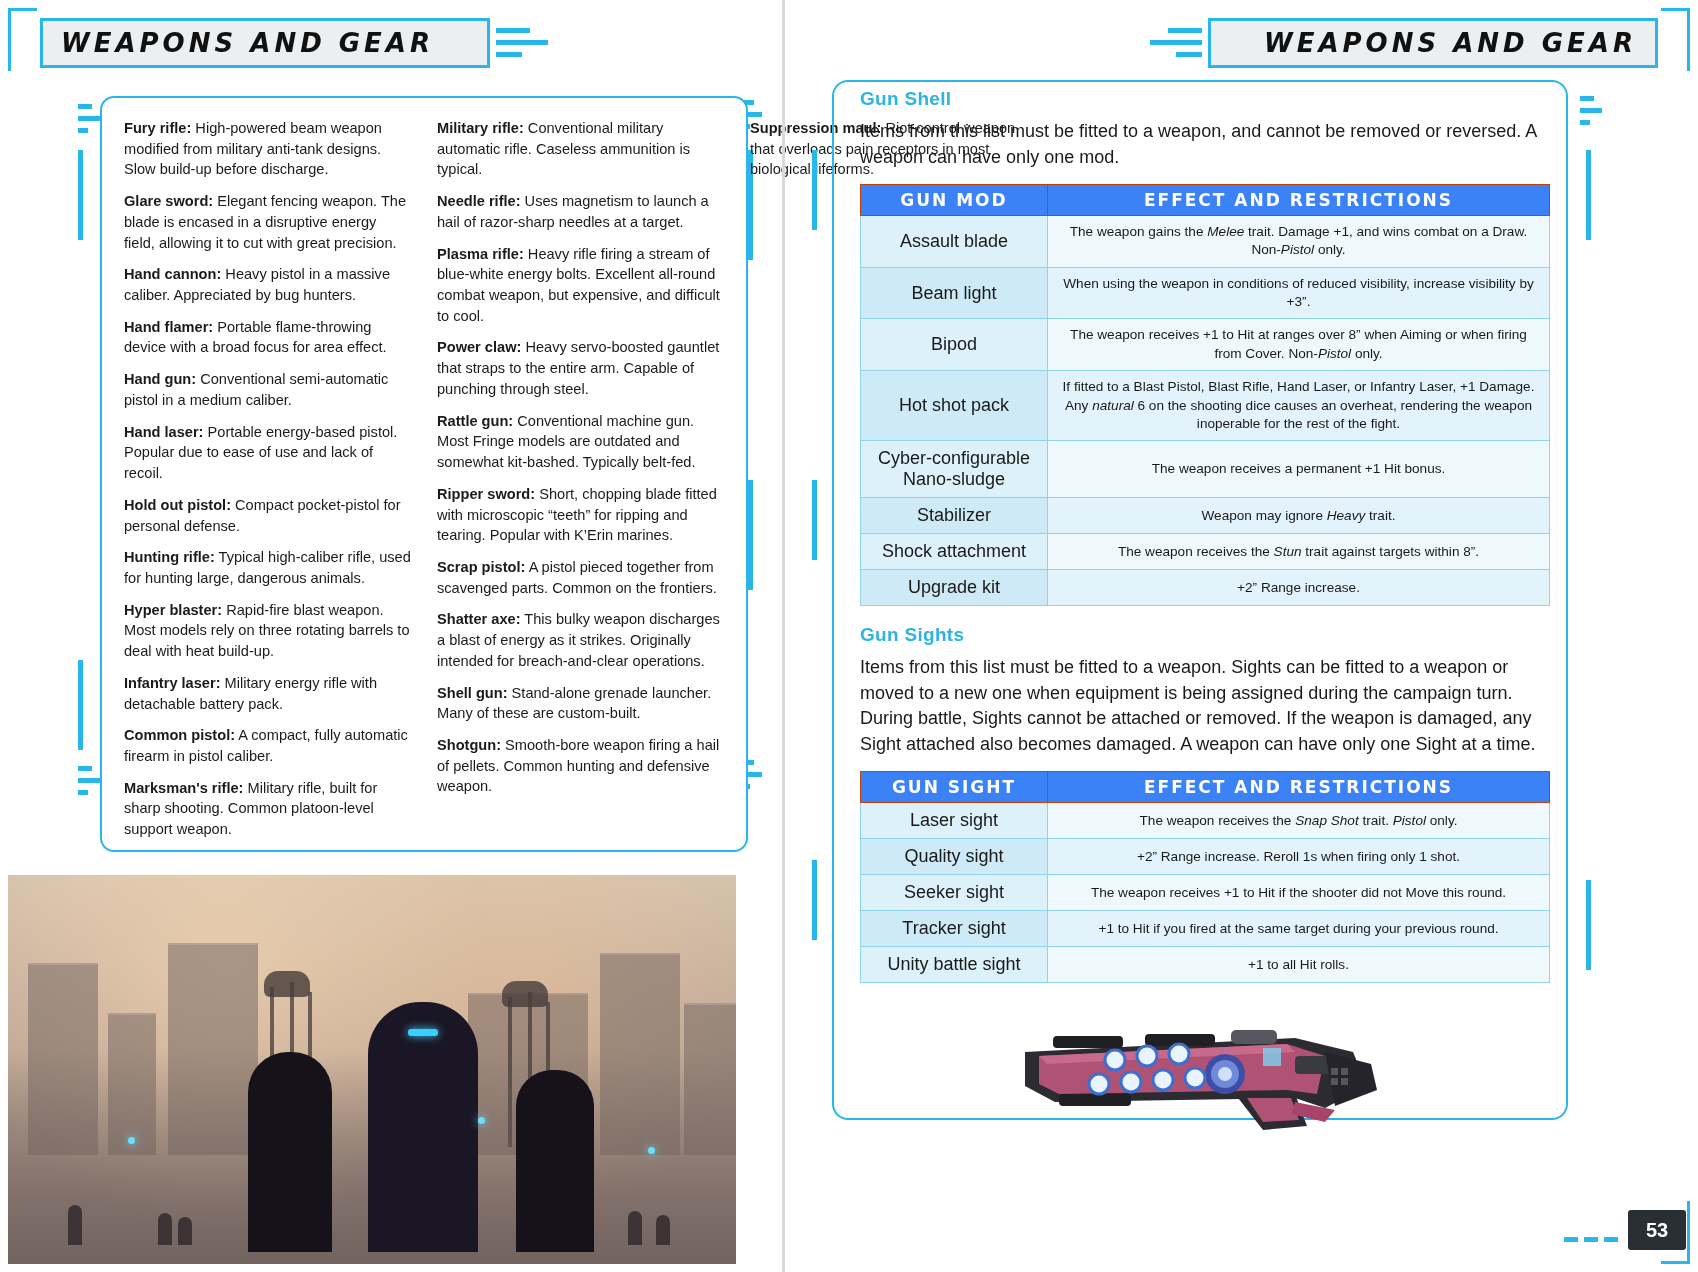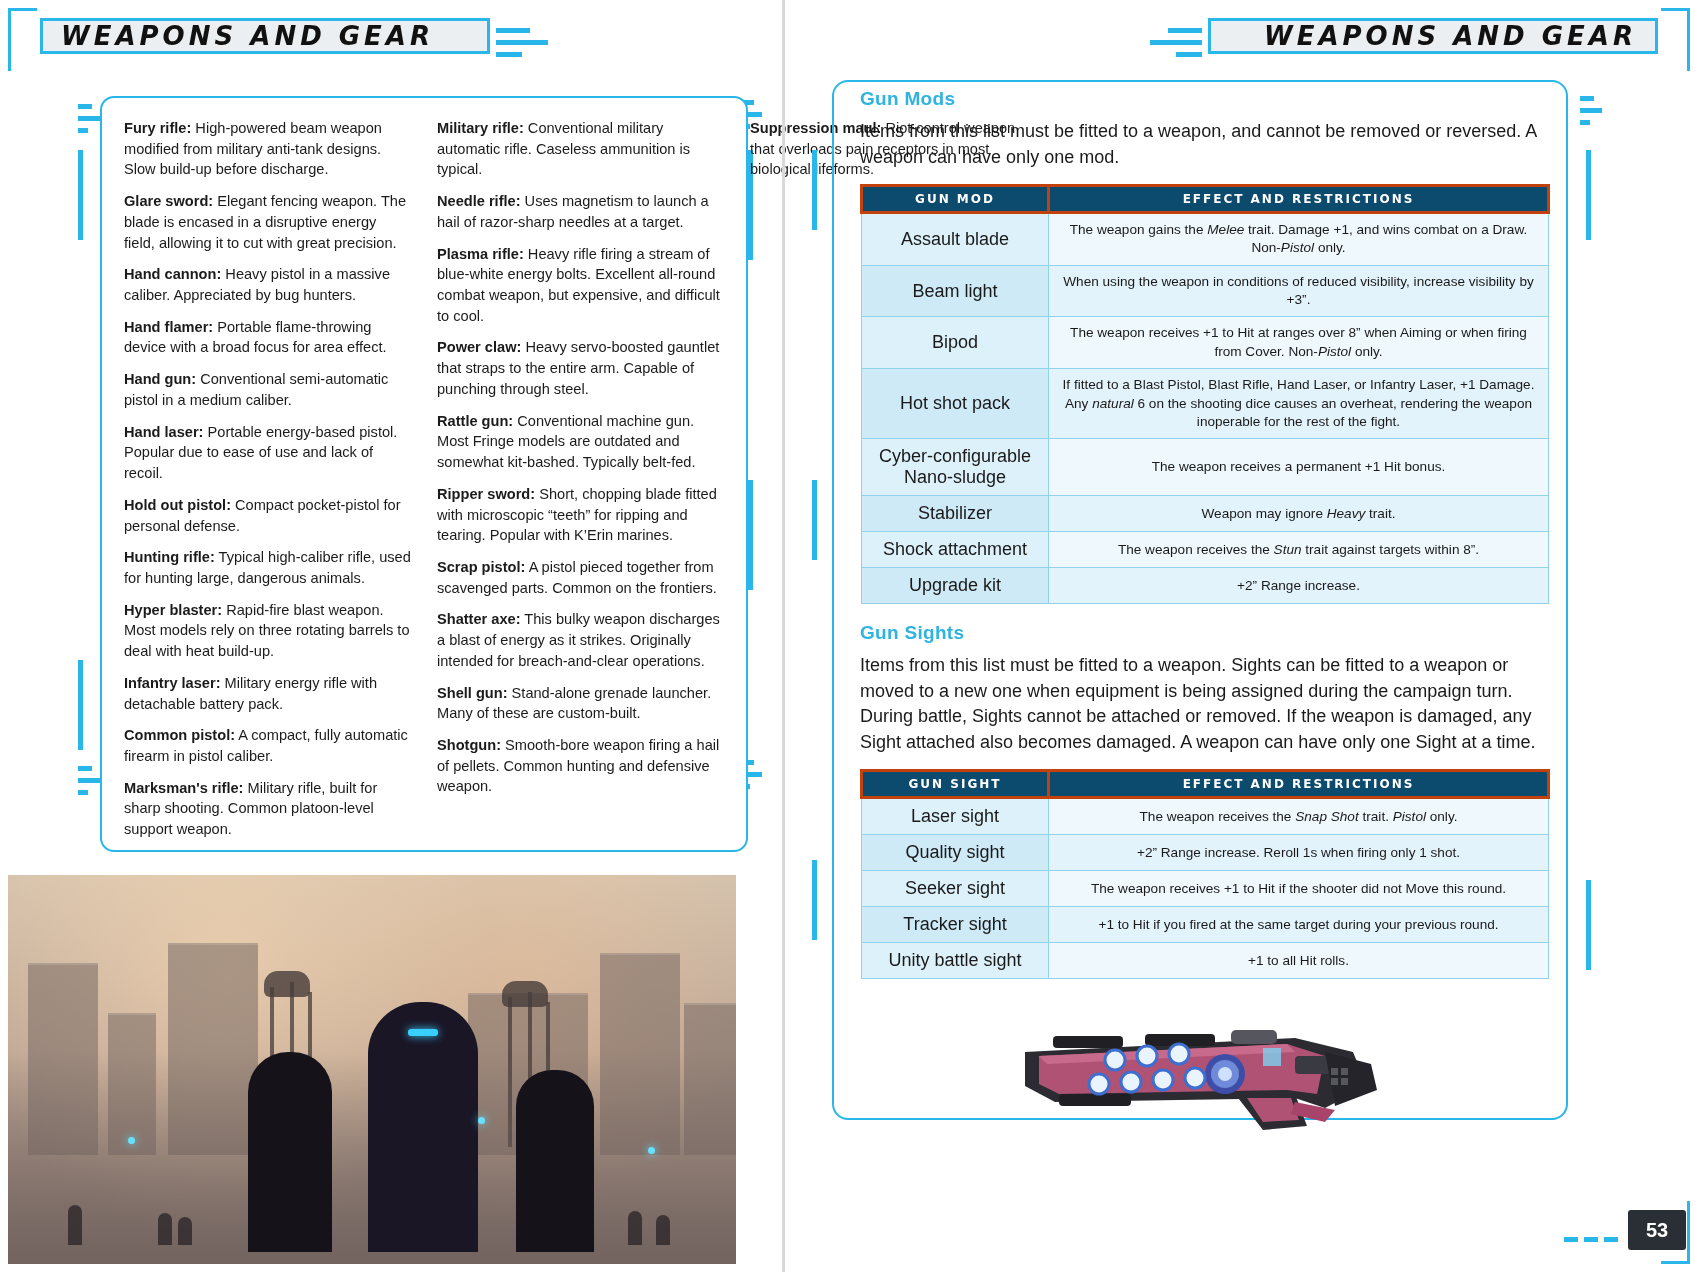--- a/index.html
+++ b/index.html
@@ -37,21 +37,21 @@
   }
   .corner.tl { left: 8px; top: 8px; border-right: none; border-bottom: none; }
   .corner.bl { left: 8px; bottom: 8px; border-right: none; border-top: none; }
   .corner.tr { right: 8px; top: 8px; border-left: none; border-bottom: none; }
   .corner.br { right: 8px; bottom: 8px; border-left: none; border-top: none; }
 
   
   .header-bar {
     position: absolute;
     top: 18px;
-    height: 36px;
+    height: 50px;
     background: #eceff1;
     border: 3px solid #29b6e8;
     display: flex;
     align-items: center;
     box-sizing: border-box;
   }
   .header-left { left: 40px; width: 450px; justify-content: flex-start; padding-left: 18px;}
   .header-right { right: 40px; width: 450px; justify-content: flex-end; padding-right: 18px;}
   .header-title {
     font-family: "DejaVu Sans", sans-serif;
@@ -193,27 +193,27 @@
     line-height: 1.42;
     margin: 0 0 14px 0;
   }
   table.rules {
     width: 100%;
     border-collapse: collapse;
     margin-bottom: 18px;
     font-size: 13.6px;
   }
   table.rules th {
-    background: #0c4a6e;
+    background: #3b82f6;
     color: #ffffff;
-    font-size: 12px;
+    font-size: 17px;
     letter-spacing: 2px;
     font-weight: bold;
     padding: 5px 4px;
-    border: 3px solid #c2410c;
+    border: 1px solid #c2410c;
     text-transform: uppercase;
     font-family: "DejaVu Sans", sans-serif;
   }
   table.rules td {
     border: 1px solid #8fd4ec;
     padding: 7px 9px;
     vertical-align: middle;
   }
   table.rules td.name {
     width: 168px;
@@ -415,21 +415,21 @@
     <div class="tick" style="left:812px; top:860px; width:5px;  height:80px;"></div>
     <div class="tick" style="left:1580px; top:96px;  width:14px; height:5px;"></div>
     <div class="tick" style="left:1580px; top:108px; width:22px; height:5px;"></div>
     <div class="tick" style="left:1580px; top:120px; width:10px; height:5px;"></div>
     <div class="tick" style="left:1586px; top:150px; width:5px;  height:90px;"></div>
     <div class="tick" style="left:1586px; top:880px; width:5px;  height:90px;"></div>
   </div>
 
   <div class="right-panel">
 
-    <h2 class="section-title">Gun Mods</h2>
+    <h2 class="section-title">Gun Shell</h2>
     <p class="intro">Items from this list must be fitted to a weapon, and cannot be removed or reversed. A weapon can have only one mod.</p>
     <table class="rules">
       <thead>
         <tr>
           <th>GUN MOD</th>
           <th>EFFECT AND RESTRICTIONS</th>
         </tr>
       </thead>
       <tbody id="gun-mods-body">
           <tr>

